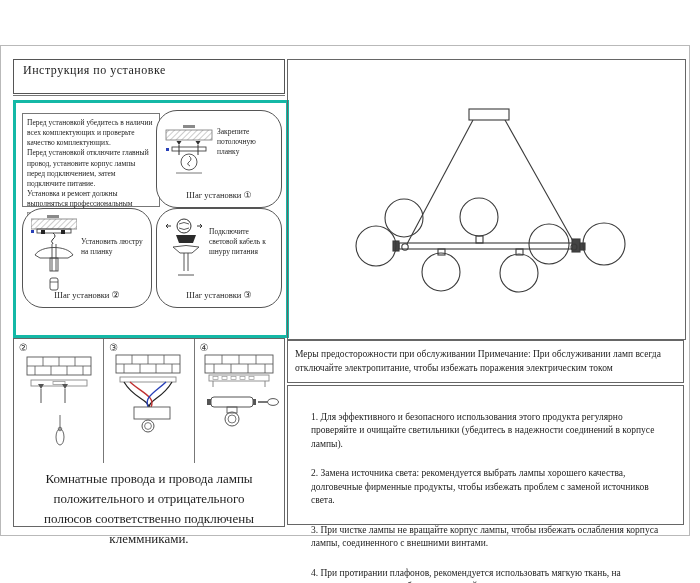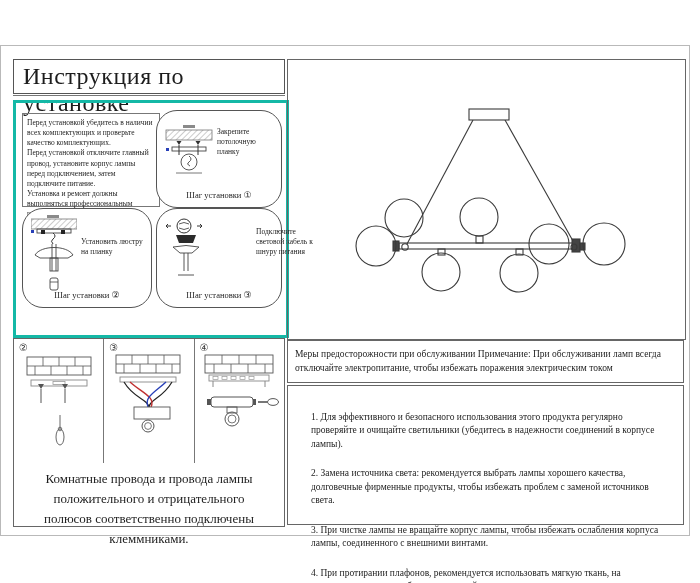--- a/index.html
+++ b/index.html
@@ -3,33 +3,33 @@
 <meta charset="utf-8">
 <style>
   html,body{margin:0;padding:0;background:#ffffff;}
   .canvas{position:relative;width:700px;height:583px;background:#fff;overflow:hidden;
           font-family:"Liberation Serif","DejaVu Serif",serif;color:#1d1d1d;}
   .abs{position:absolute;}
   .page-frame{left:0px;top:45px;width:688px;height:489px;border:1px solid #b9b9b9;}
 
   
   .title-box{left:13px;top:59px;width:270px;height:33px;border:1px solid #555;}
-  .title-box h1{margin:0;padding:3px 0 0 9px;font-size:24px;font-weight:normal;letter-spacing:.5px;}
+  .title-box h1{margin:0;padding:3px 0 0 9px;font-size:12px;font-weight:normal;letter-spacing:.5px;}
   .title-rule{left:13px;top:95px;width:272px;height:0;border-top:1px solid #777;}
   .main-box{left:13px;top:100px;width:270px;height:232px;border:3px solid #14b8a6;}
   .intro-box{left:6px;top:10px;width:128px;height:84px;border:1px solid #777;
              padding:4px 4px;font-size:7.5px;line-height:1.35;white-space:pre-line;}
   .step-box{border:1px solid #555;border-radius:21px;background:#fff;}
   .sb1{left:140px;top:7px;width:124px;height:96px;}
   .sb2{left:6px;top:105px;width:128px;height:98px;}
   .sb3{left:140px;top:105px;width:124px;height:98px;}
   .step-caption{position:absolute;font-size:7.5px;line-height:1.3;}
   .sc1{left:60px;top:16px;width:60px;}
   .sc2{left:58px;top:28px;width:64px;}
-  .sc3{left:52px;top:18px;width:68px;margin-left:47px;}
+  .sc3{left:52px;top:18px;width:68px;}
   .step-label{position:absolute;left:0;right:0;bottom:7px;text-align:center;font-size:8.5px;}
   .step-num{font-family:"DejaVu Sans",sans-serif;font-size:9px;}
   .mini{position:absolute;}
 
   .bottom-box{left:13px;top:338px;width:270px;height:187px;border:1px solid #666;}
   .panels{position:absolute;left:0;top:0;width:100%;height:124px;display:flex;}
   .panel{position:relative;flex:1;height:124px;}
   .panel.div{border-right:1px solid #777;}
   .panel-num{position:absolute;left:5px;top:3px;font-family:"DejaVu Sans",sans-serif;
              font-size:10px;color:#333;}

